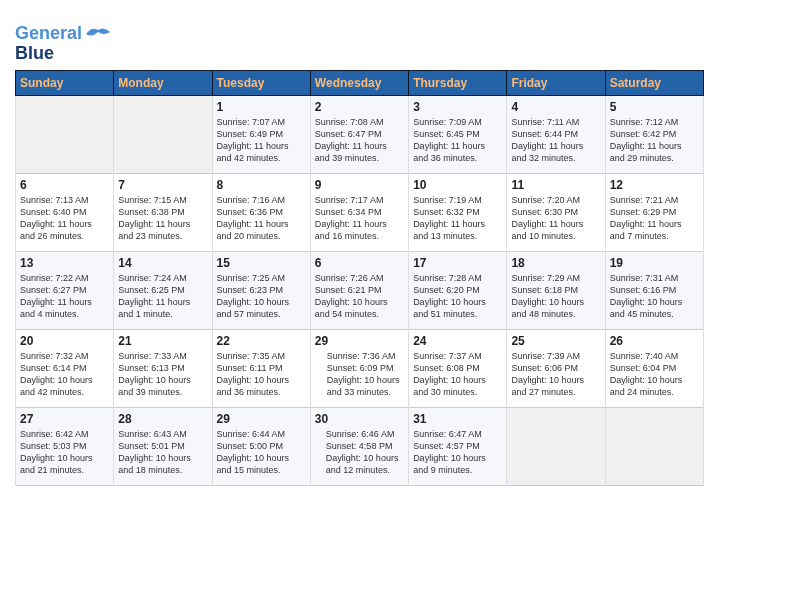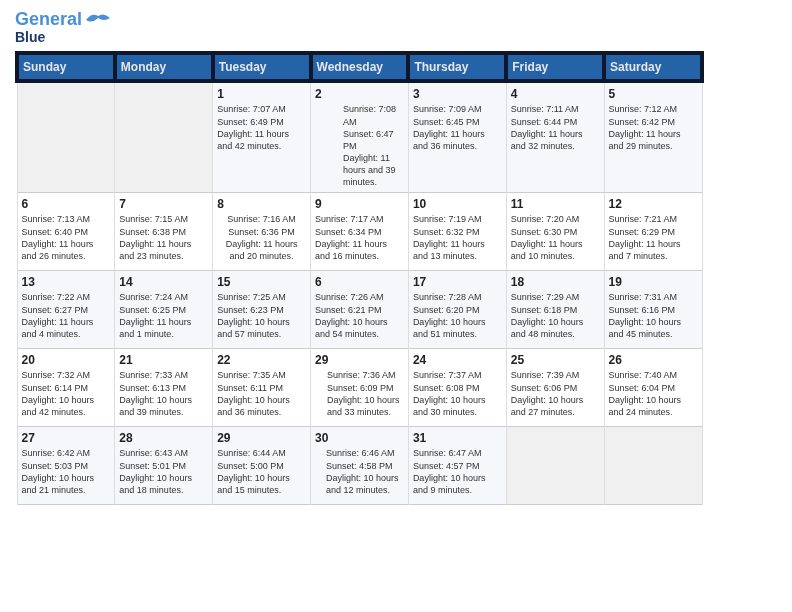--- a/index.html
+++ b/index.html
@@ -6,21 +6,21 @@
     body {
       font-family: Arial, sans-serif;
       background: #fff;
       width: 792px;
       height: 612px;
       overflow: hidden;
     }
     .page {
       width: 719px;
       min-height: 612px;
-      padding: 10px 15px 10px 15px;
+      padding: 24px 15px 10px 15px;
       background: #fff;
     }
     .header {
       display: flex;
       justify-content: space-between;
       align-items: flex-start;
       margin-bottom: 6px;
     }
     .logo {
       display: flex;
@@ -57,26 +57,26 @@
       font-size: 14px;
       color: #555;
     }
     table {
       width: 100%;
       border-collapse: collapse;
       table-layout: fixed;
     }
     thead tr th {
       background: #2563a8;
-      color: #e5e5e5;
+      color: #fdba74;
       font-size: 12px;
       font-weight: bold;
       padding: 5px 4px;
       text-align: left;
-      border: 4px solid #0f172a;
+      border: 1px solid #0f172a;
     }
     tbody tr {
       border-bottom: 1px solid #ccc;
     }
     tbody tr:nth-child(odd) {
       background: #f5f7fa;
     }
     tbody tr:nth-child(even) {
       background: #ffffff;
     }
@@ -110,21 +110,21 @@
 
 <div class="page">
   <div class="header">
     <div class="logo">
       <div class="logo-line">
         <span class="logo-text"><span>General</span></span>
         <svg class="logo-bird" viewBox="0 0 28 20">
           <path d="M2 10 Q8 2 14 6 Q20 2 26 8 Q20 12 14 8 Q8 14 2 10Z" fill="#4a90d9"></path>
         </svg>
       </div>
-      <span class="logo-text" style="color:#1a3a6b;font-size:14px;font-weight:bold;">Blue</span>
+      <span class="logo-text" style="color:#1a3a6b;font-size:18px;font-weight:bold;">Blue</span>
     </div>
     <div class="title-block">
       <div class="main-title"></div>
       <div class="subtitle"></div>
     </div>
   </div>
 
   <table>
     <thead>
       <tr>
@@ -142,21 +142,21 @@
           <td class="empty-cell"></td>
           <td class="empty-cell"></td>
           <td>
             <span class="day-num">1</span>
             <div class="day-info" style="white-space: pre-line;">Sunrise: 7:07 AM
 Sunset: 6:49 PM
 Daylight: 11 hours and 42 minutes.</div>
           </td>
           <td>
             <span class="day-num">2</span>
-            <div class="day-info" style="white-space: pre-line; margin-left: 28px;">Sunrise: 7:08 AM
+            <div class="day-info" style="white-space: pre-line;">Sunrise: 7:08 AM
 Sunset: 6:47 PM
 Daylight: 11 hours and 39 minutes.</div>
           </td>
           <td>
             <span class="day-num">3</span>
             <div class="day-info" style="white-space: pre-line;">Sunrise: 7:09 AM
 Sunset: 6:45 PM
 Daylight: 11 hours and 36 minutes.</div>
           </td>
           <td>
@@ -180,21 +180,21 @@
 Daylight: 11 hours and 26 minutes.</div>
           </td>
           <td>
             <span class="day-num">7</span>
             <div class="day-info" style="white-space: pre-line;">Sunrise: 7:15 AM
 Sunset: 6:38 PM
 Daylight: 11 hours and 23 minutes.</div>
           </td>
           <td>
             <span class="day-num">8</span>
-            <div class="day-info" style="white-space: pre-line; text-align: center;">Sunrise: 7:16 AM
+            <div class="day-info" style="white-space: pre-line;">Sunrise: 7:16 AM
 Sunset: 6:36 PM
 Daylight: 11 hours and 20 minutes.</div>
           </td>
           <td>
             <span class="day-num">9</span>
             <div class="day-info" style="white-space: pre-line;">Sunrise: 7:17 AM
 Sunset: 6:34 PM
 Daylight: 11 hours and 16 minutes.</div>
           </td>
           <td>

